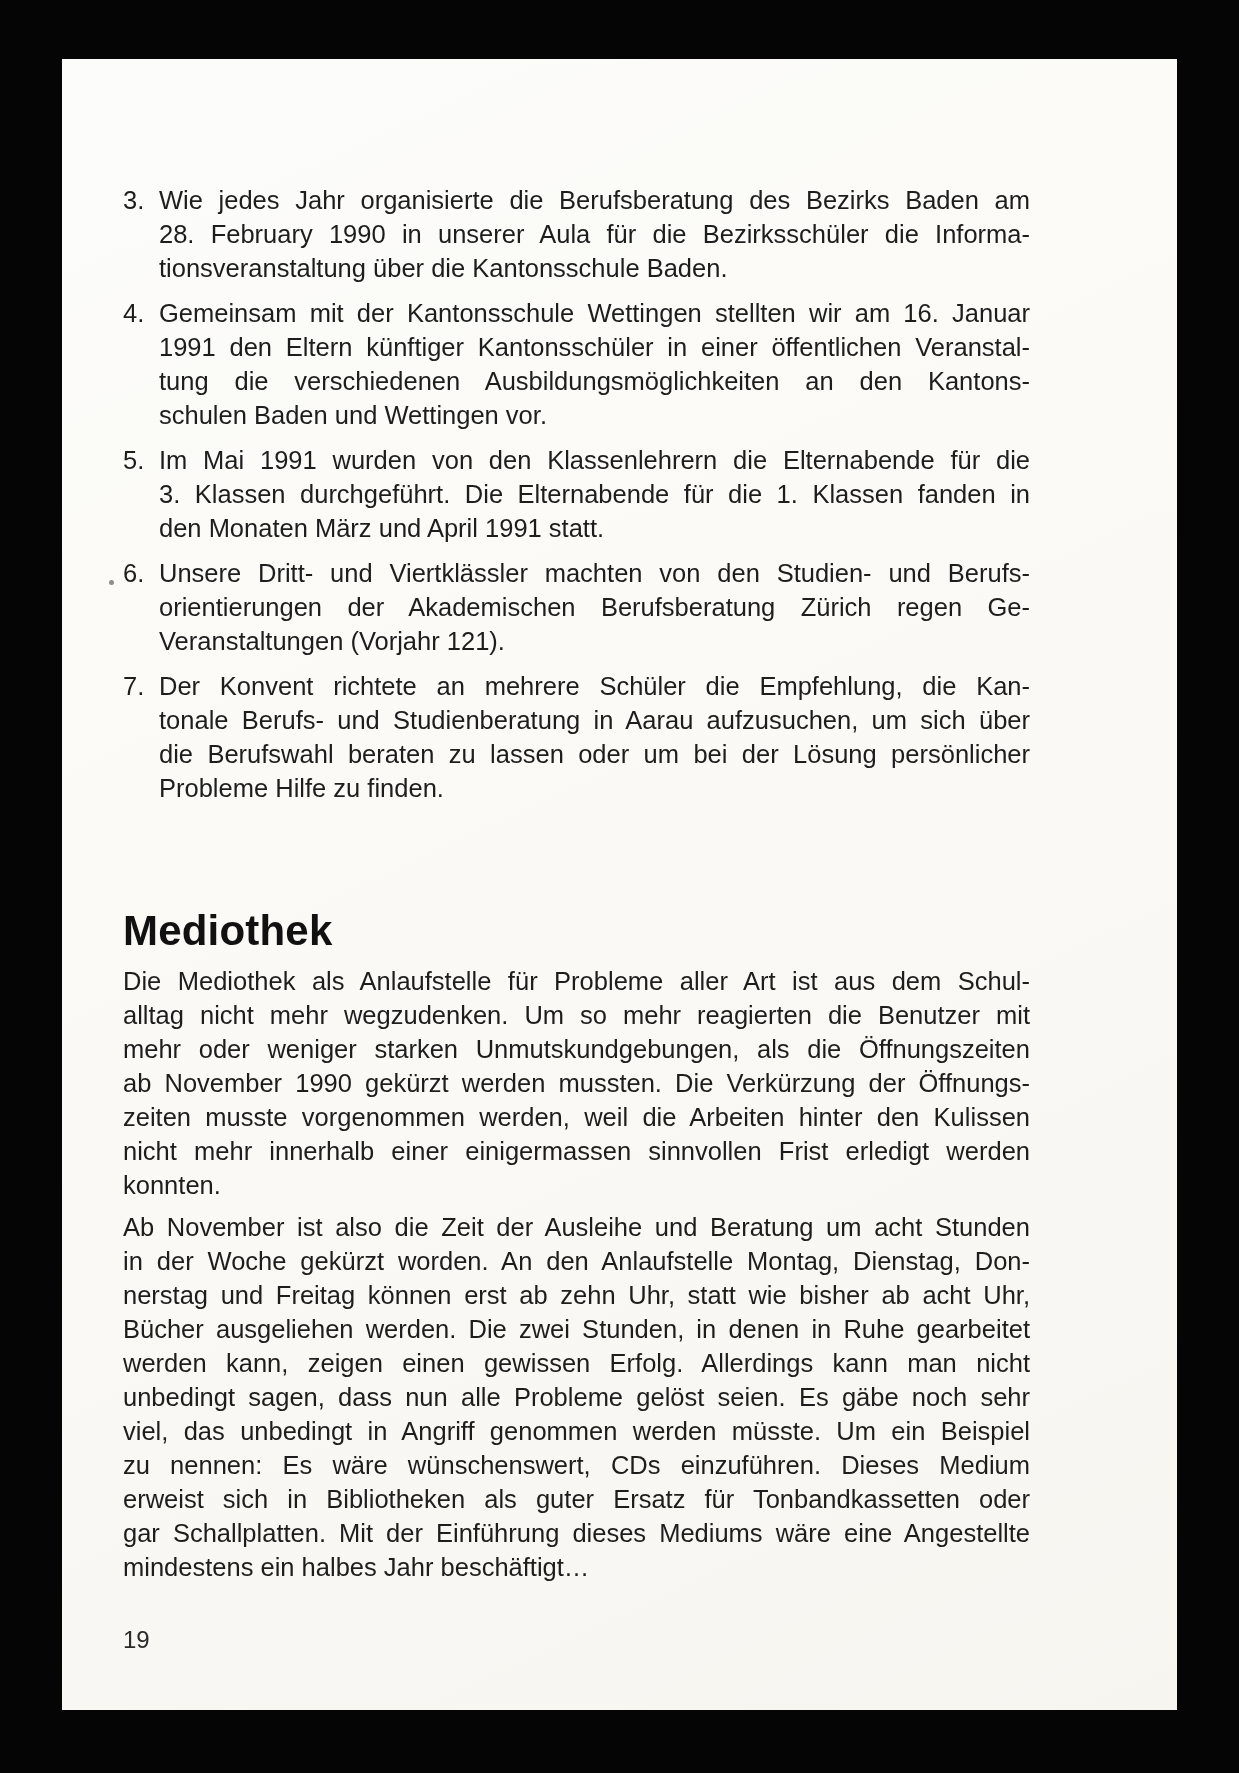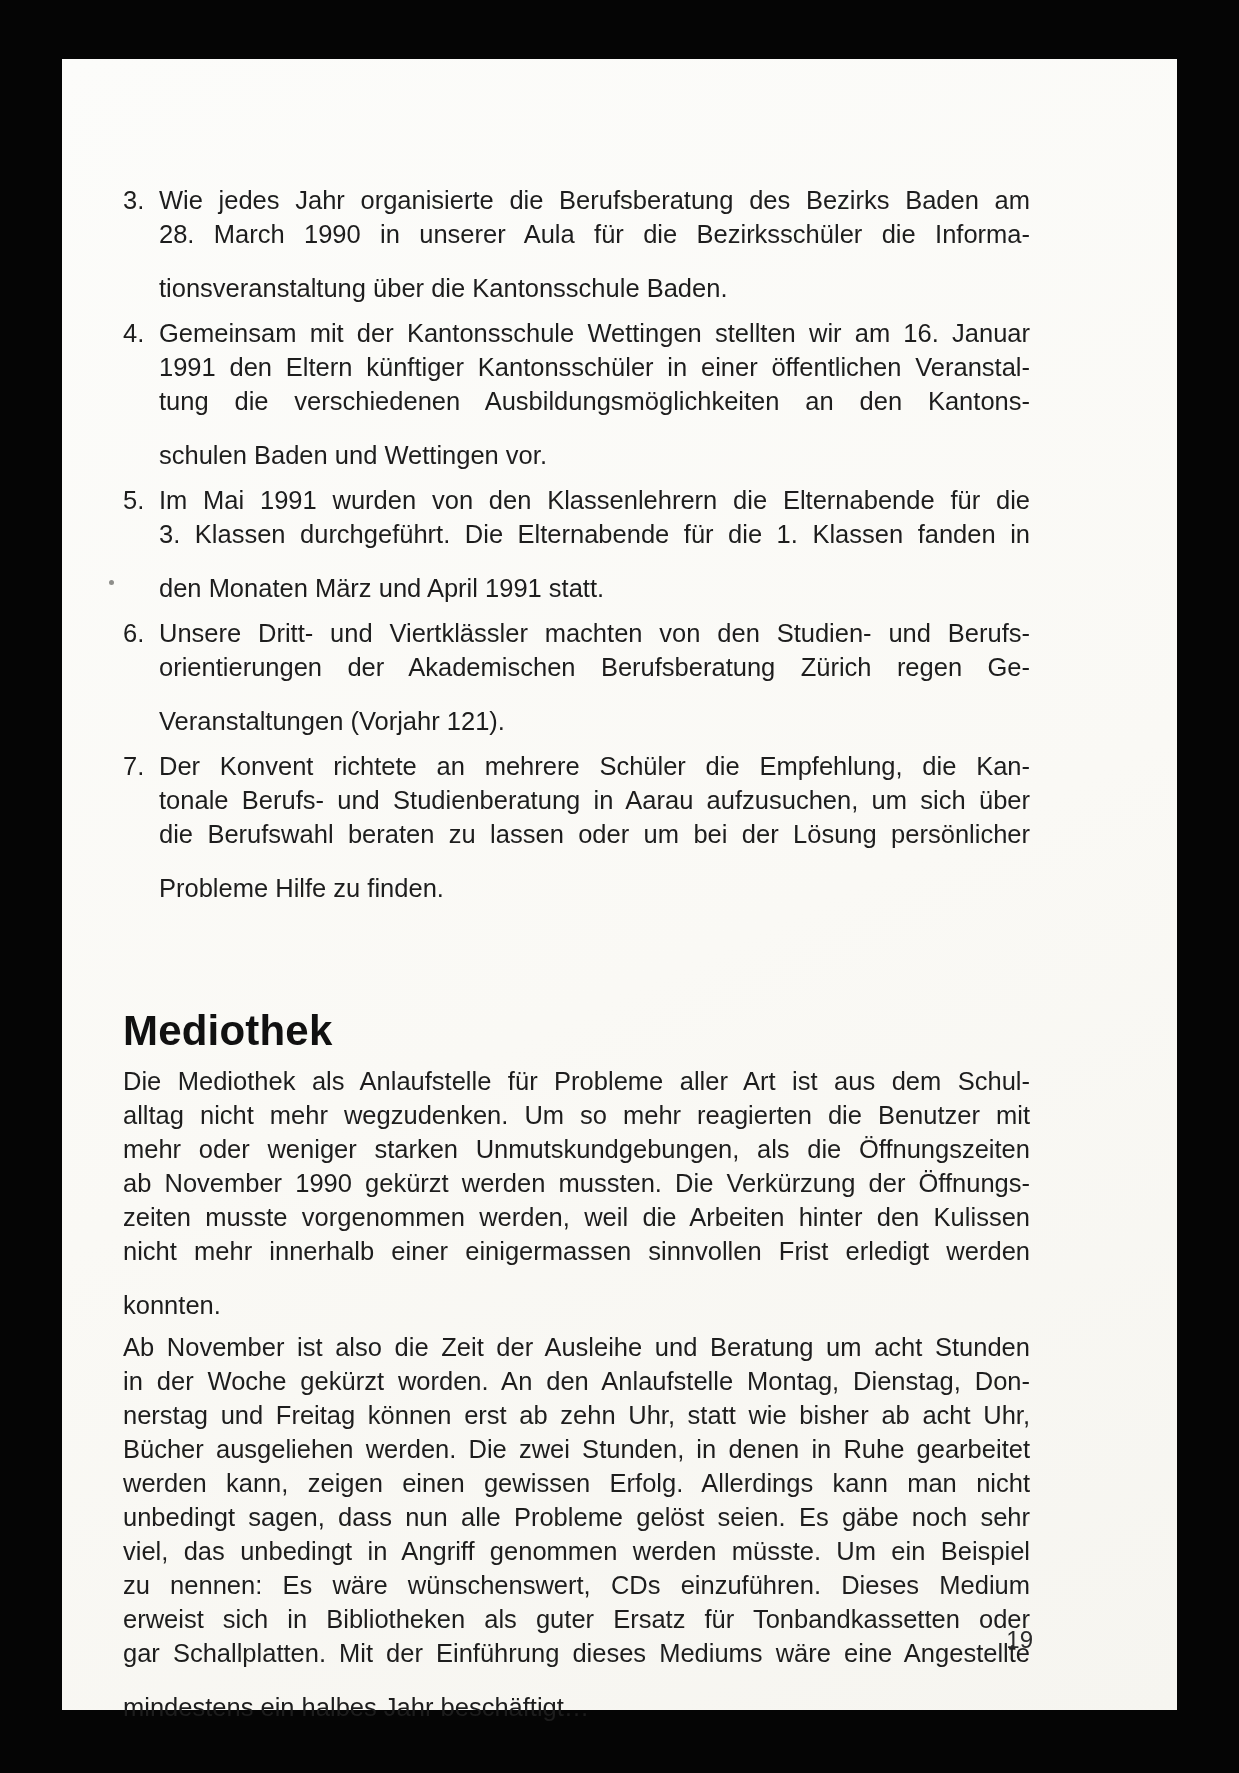--- a/index.html
+++ b/index.html
@@ -42,37 +42,36 @@
     top: 0;
     line-height: 34px;
   }
   .line {
     text-align: justify;
     text-align-last: justify;
     white-space: nowrap;
   }
   .line.last {
     text-align-last: left;
-    margin-top: 20px;
   }
   .heading {
     font-size: 42px;
     font-weight: bold;
     color: #111111;
     line-height: 40px;
     margin: 106px 0 13px 0;
     letter-spacing: 0.2px;
   }
   .paragraph { margin-bottom: 8px; }
   .page-number {
     position: absolute;
     left: 61px;
     top: 1564px;
     width: 910px;
-    text-align: right;
+    text-align: left;
     font-size: 24px;
     line-height: 34px;
     color: #2a2a2a;
   }
   .speck {
     position: absolute;
     left: 47px;
     top: 521px;
     width: 5px;
     height: 5px;
@@ -82,21 +81,21 @@
   }
 </style>
 </head>
 <body style="background: rgb(5, 5, 5);">
 
 <div class="page" style="background: linear-gradient(155deg, rgb(252, 252, 250) 0%, rgb(250, 249, 245) 55%, rgb(246, 245, 240) 100%);">
   <div class="content" id="content" style="color: rgb(29, 29, 29);">
       <div class="block list-item">
         <span class="num">3.</span>
         <div class="line">Wie jedes Jahr organisierte die Berufsberatung des Bezirks Baden am</div>
-        <div class="line">28. March 1990 in unserer Aula für die Bezirksschüler die Informa-</div>
+        <div class="line">28. February 1990 in unserer Aula für die Bezirksschüler die Informa-</div>
         <div class="line last">tionsveranstaltung über die Kantonsschule Baden.</div>
       </div>
       <div class="block list-item">
         <span class="num">4.</span>
         <div class="line">Gemeinsam mit der Kantonsschule Wettingen stellten wir am 16. Januar</div>
         <div class="line">1991 den Eltern künftiger Kantonsschüler in einer öffentlichen Veranstal-</div>
         <div class="line">tung die verschiedenen Ausbildungsmöglichkeiten an den Kantons-</div>
         <div class="line last">schulen Baden und Wettingen vor.</div>
       </div>
       <div class="block list-item">

